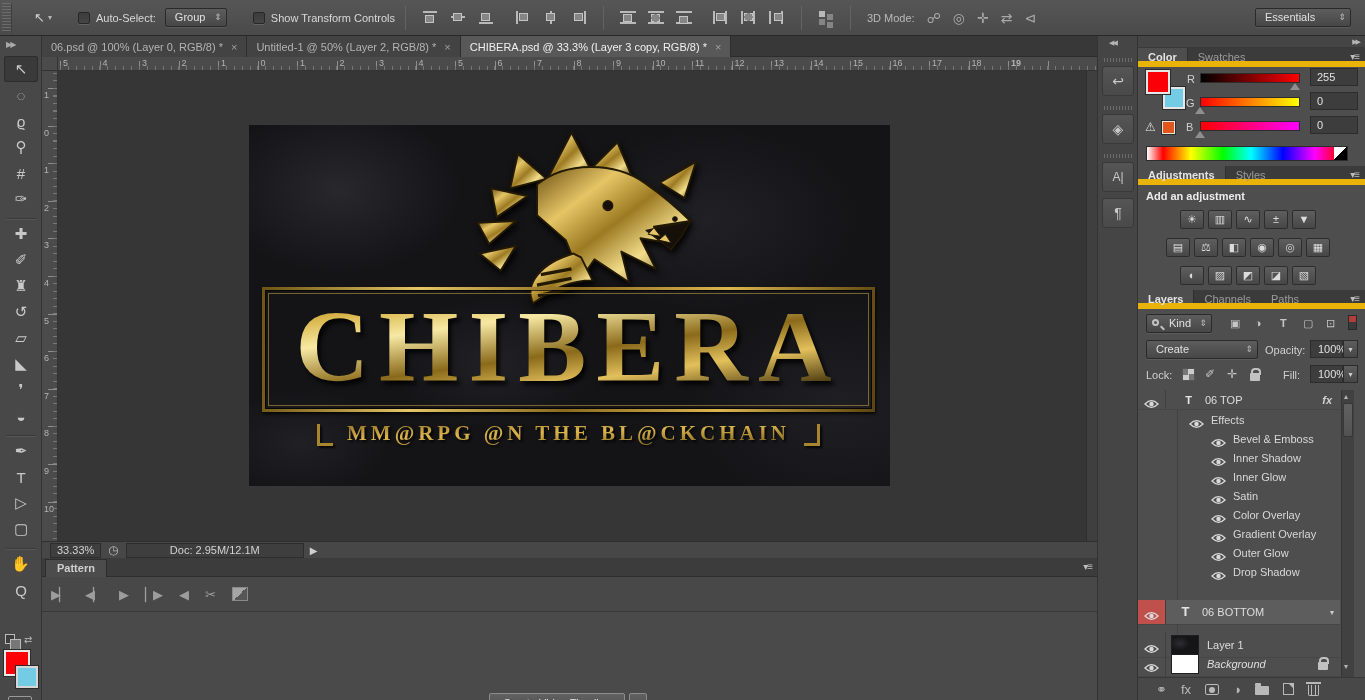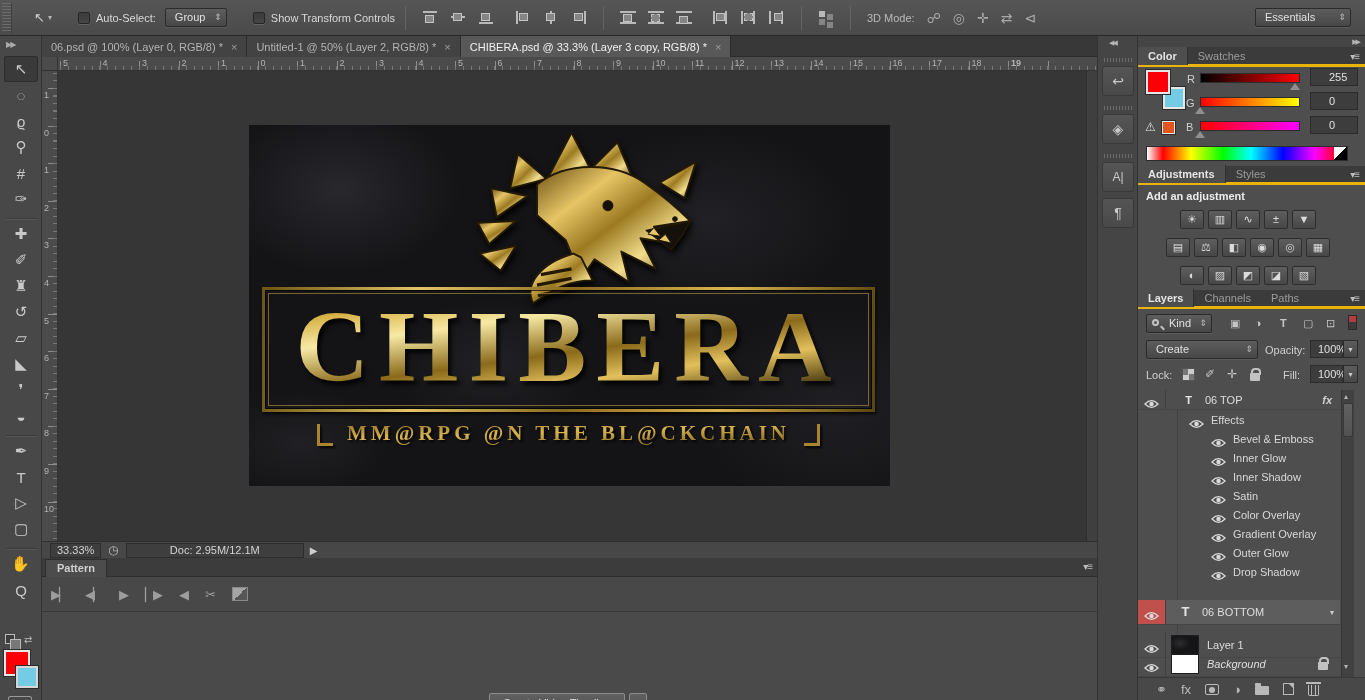--- a/index.html
+++ b/index.html
@@ -95,29 +95,29 @@
   #tl-dd{width:18px;height:20px;margin-left:4px;background:linear-gradient(#616161,#4c4c4c);border:1px solid #8c8c8c;border-radius:2px;color:#cfcfcf;font-size:9px;text-align:center;line-height:18px;}
   
   #dockcol{position:absolute;left:1097px;top:36px;width:41px;height:664px;background:#454545;border-left:1px solid #333;border-right:1px solid #333;}
   #dockcol .collapse{position:absolute;left:11px;top:3px;font-size:8px;color:#b5b5b5;letter-spacing:-2px;}
   .grip-h{position:absolute;left:6px;width:28px;height:4px;background:repeating-linear-gradient(90deg,#6b6b6b 0 1px,transparent 1px 3px);}
   .dockbtn{position:absolute;left:4px;width:32px;height:30px;background:linear-gradient(#555,#494949);border:1px solid #383838;border-radius:3px;display:flex;align-items:center;justify-content:center;color:#c9c9c9;font-size:14px;}
   
   #rightcol{position:absolute;left:1138px;top:36px;width:227px;height:664px;background:#4e4e4e;}
   #right-topstrip{position:absolute;left:0;top:0;width:227px;height:12px;background:#454545;border-bottom:1px solid #3a3a3a;}
   #right-topstrip .expand{position:absolute;right:6px;top:2px;font-size:7px;color:#b5b5b5;letter-spacing:-2px;}
-  .ptabs{position:absolute;left:0;width:227px;height:19px;background:#3b3b3b;border-bottom:3px solid #eab308;display:flex;font-size:11px;align-items:center;}
+  .ptabs{position:absolute;left:0;width:227px;height:19px;background:#3b3b3b;border-bottom:6px solid #eab308;display:flex;font-size:11px;}
   .ptab{padding:3px 10px;color:#9c9c9c;}
   .ptab.on{background:#4e4e4e;color:#e4e4e4;font-weight:bold;border-right:1px solid #2f2f2f;}
   
   .cswatch{position:absolute;border:2px solid #e6e6e6;box-shadow:0 0 0 1px #2c2c2c;}
   .chan-label{position:absolute;font-size:11px;color:#cfcfcf;}
   .chan-track{position:absolute;width:100px;height:10px;border:1px solid #2c2c2c;}
   .chan-thumb{position:absolute;width:0;height:0;border-left:5px solid transparent;border-right:5px solid transparent;border-bottom:7px solid #8f8f8f;}
-  .chan-value{position:absolute;width:48px;height:18px;background:#3d3d3d;border:1px solid #2c2c2c;color:#e0e0e0;font-size:11px;display:flex;align-items:center;padding-left:18px;}
+  .chan-value{position:absolute;width:48px;height:18px;background:#3d3d3d;border:1px solid #2c2c2c;color:#e0e0e0;font-size:11px;display:flex;align-items:center;padding-left:6px;}
   #spectrum{position:absolute;left:8px;top:110px;width:202px;height:15px;border:1px solid #2c2c2c;background:linear-gradient(90deg,#fff 0,#f00 8%,#ff0 22%,#0f0 38%,#0ff 52%,#00f 68%,#f0f 84%,#f00 96%);}
   #spectrum-bw{position:absolute;right:0;top:0;width:13px;height:13px;background:linear-gradient(135deg,#fff 50%,#000 50%);}
   .warnicon{position:absolute;font-size:12px;color:#e3e3e3;}
   
   #adj-heading{position:absolute;left:8px;font-size:11px;font-weight:bold;color:#ececec;}
   .adjrow{position:absolute;display:flex;gap:4px;}
   .adj-icon{width:24px;height:19px;background:linear-gradient(#5e5e5e,#474747);border:1px solid #2d2d2d;border-radius:2px;display:flex;align-items:center;justify-content:center;}
   .adj-icon i{font-style:normal;font-size:11px;color:#dcdcdc;line-height:11px;}
   
   .mag{position:relative;width:9px;height:9px;border:2px solid #c2c2c2;border-radius:50%;display:inline-block;}
@@ -666,28 +666,28 @@
               <path d="M1 5 Q8 -2 15 5 Q8 12 1 5 Z" fill="none" stroke="#d9d9d9" stroke-width="1.3"></path>
               <circle cx="8" cy="5" r="2.4" fill="#d9d9d9"></circle>
             </svg></span>
           <span class="fxname">Bevel &amp; Emboss</span>
         </div>
         <div class="fxrow">
           <span class="eye" style="margin-left:73px"><svg viewBox="0 0 16 10" width="15" height="10">
               <path d="M1 5 Q8 -2 15 5 Q8 12 1 5 Z" fill="none" stroke="#d9d9d9" stroke-width="1.3"></path>
               <circle cx="8" cy="5" r="2.4" fill="#d9d9d9"></circle>
             </svg></span>
-          <span class="fxname">Inner Glow</span>
+          <span class="fxname">Inner Shadow</span>
         </div>
         <div class="fxrow">
           <span class="eye" style="margin-left:73px"><svg viewBox="0 0 16 10" width="15" height="10">
               <path d="M1 5 Q8 -2 15 5 Q8 12 1 5 Z" fill="none" stroke="#d9d9d9" stroke-width="1.3"></path>
               <circle cx="8" cy="5" r="2.4" fill="#d9d9d9"></circle>
             </svg></span>
-          <span class="fxname">Inner Shadow</span>
+          <span class="fxname">Inner Glow</span>
         </div>
         <div class="fxrow">
           <span class="eye" style="margin-left:73px"><svg viewBox="0 0 16 10" width="15" height="10">
               <path d="M1 5 Q8 -2 15 5 Q8 12 1 5 Z" fill="none" stroke="#d9d9d9" stroke-width="1.3"></path>
               <circle cx="8" cy="5" r="2.4" fill="#d9d9d9"></circle>
             </svg></span>
           <span class="fxname">Satin</span>
         </div>
         <div class="fxrow">
           <span class="eye" style="margin-left:73px"><svg viewBox="0 0 16 10" width="15" height="10">

